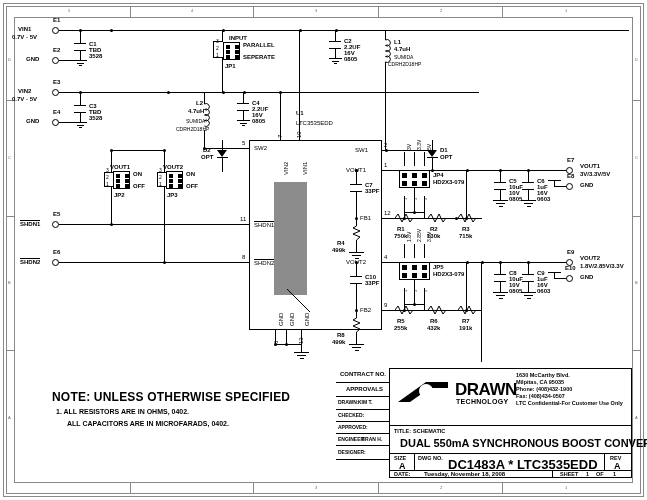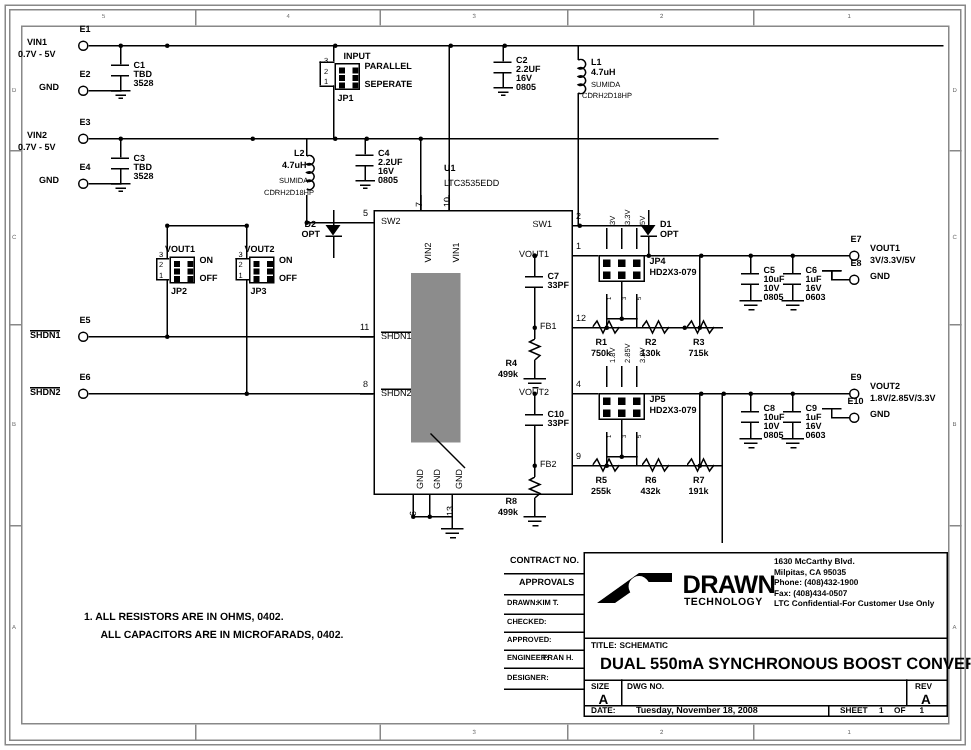--- a/index.html
+++ b/index.html
@@ -636,20 +636,21 @@
     <div class="jpin" style="left:2px;top:10px;width:5px;height:5px;"></div>
     <div class="jpin" style="left:12px;top:10px;width:5px;height:5px;"></div>
     <div class="jpin" style="left:22px;top:10px;width:5px;height:5px;"></div>
   </div>
   <div class="t vert" style="left:402px;top:292px;font-size:4px;">1</div>
   <div class="t vert" style="left:412px;top:292px;font-size:4px;">3</div>
   <div class="t vert" style="left:422px;top:292px;font-size:4px;">5</div>
   <div class="t b" style="left:433px;top:264px;">JP5</div>
   <div class="t b" style="left:433px;top:271px;">HD2X3-079</div>
 
+  <div class="tbt note-h" style="left:52px;top:390px;">NOTE: UNLESS OTHERWISE SPECIFIED</div>
   <div class="tbt note-l" style="left:56px;top:408px;">1.  ALL RESISTORS ARE IN OHMS, 0402.</div>
   <div class="tbt note-l" style="left:67px;top:420px;">ALL CAPACITORS ARE IN MICROFARADS, 0402.</div>
 
   <div class="tb" style="left:336px;top:368px;width:296px;height:110px;"></div>
 
   <div class="tb" style="left:336px;top:368px;width:54px;height:110px;border-width:0 1px 0 0;"></div>
   <div class="tickh" style="left:336px;top:382px;width:54px;background:#000;"></div>
   <div class="tickh" style="left:336px;top:396px;width:54px;background:#000;"></div>
   <div class="tickh" style="left:336px;top:409px;width:54px;background:#000;"></div>
   <div class="tickh" style="left:336px;top:421px;width:54px;background:#000;"></div>
@@ -683,20 +684,21 @@
   <div class="tbt" style="left:413px;top:428px;font-size:5.5px;font-weight:bold;">SCHEMATIC</div>
   <div class="tbt" style="left:400px;top:437px;font-size:11px;font-weight:bold;">DUAL 550mA SYNCHRONOUS BOOST CONVERTER</div>
   <div class="tickh" style="left:390px;top:453px;width:242px;background:#000;"></div>
 
   <div class="tickv" style="left:414px;top:453px;height:17px;background:#000;"></div>
   <div class="tickv" style="left:604px;top:453px;height:17px;background:#000;"></div>
   <div class="tickh" style="left:390px;top:470px;width:242px;background:#000;"></div>
   <div class="tbt" style="left:394px;top:455px;font-size:5.5px;font-weight:bold;">SIZE</div>
   <div class="tbt" style="left:399px;top:461px;font-size:9px;font-weight:bold;">A</div>
   <div class="tbt" style="left:418px;top:455px;font-size:5.5px;font-weight:bold;">DWG NO.</div>
+  <div class="tbt" style="left:448px;top:457px;font-size:13px;font-weight:bold;">DC1483A * LTC3535EDD</div>
   <div class="tbt" style="left:610px;top:455px;font-size:5.5px;font-weight:bold;">REV</div>
   <div class="tbt" style="left:614px;top:461px;font-size:9px;font-weight:bold;">A</div>
 
   <div class="tickv" style="left:552px;top:470px;height:8px;background:#000;"></div>
   <div class="tbt" style="left:394px;top:471px;font-size:5.5px;font-weight:bold;">DATE:</div>
   <div class="tbt" style="left:424px;top:471px;font-size:6px;font-weight:bold;">Tuesday, November 18, 2008</div>
   <div class="tbt" style="left:560px;top:471px;font-size:5.5px;font-weight:bold;">SHEET</div>
   <div class="tbt" style="left:586px;top:471px;font-size:5.5px;font-weight:bold;">1</div>
   <div class="tbt" style="left:596px;top:471px;font-size:5.5px;font-weight:bold;">OF</div>
   <div class="tbt" style="left:613px;top:471px;font-size:5.5px;font-weight:bold;">1</div>

